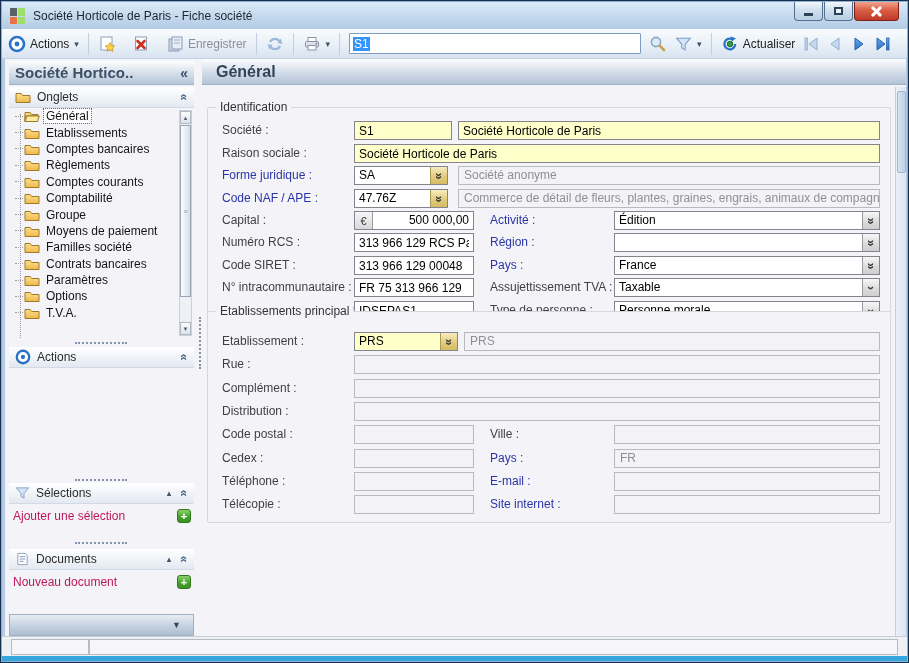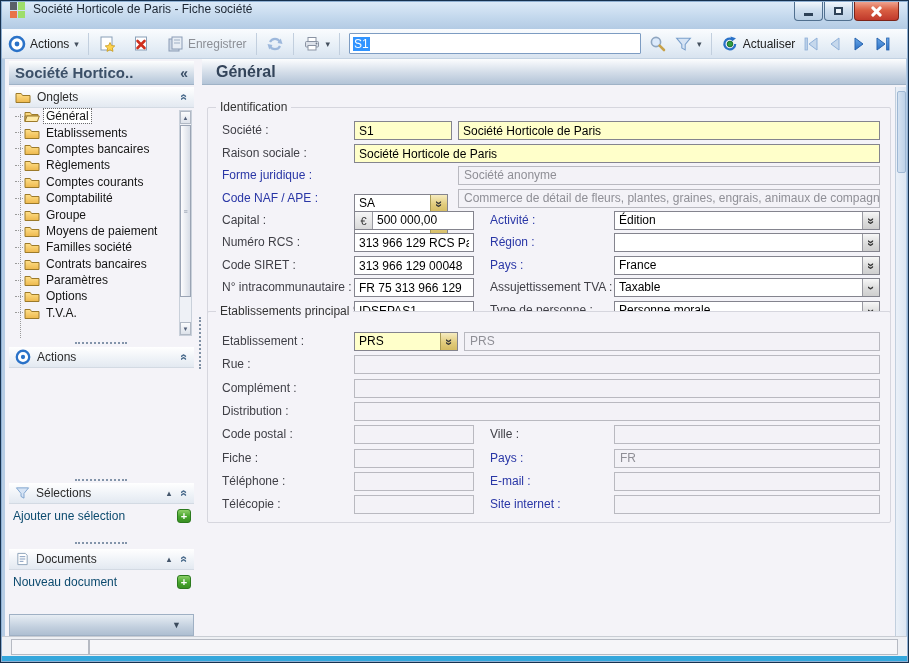--- a/index.html
+++ b/index.html
@@ -4,21 +4,21 @@
 <style>
   * { margin:0; padding:0; box-sizing:border-box; }
   body { font-family:"Liberation Sans", sans-serif; font-size:12px; background:#555; }
   .window { position:relative; width:909px; height:663px; background:#b6cce4;
             border:1px solid #16314f; overflow:hidden;
             box-shadow: inset 0 0 0 1px #8fb0d3; }
 
   
   .titlebar { position:absolute; top:1px; left:1px; right:1px; height:27px;
               background:linear-gradient(#dceaf8, #c2d7ec 60%, #b3cbe4);
-              display:flex; align-items:flex-start; padding-left:8px; }
+              display:flex; align-items:center; padding-left:8px; }
   .appicon { width:16px; height:16px; display:grid; grid-template-columns:7px 7px; grid-template-rows:8px 7px; gap:1px; margin-right:7px; }
   .appicon i { display:block; }
   .title-text { color:#1c2633; font-size:12px; }
   .winbtns { position:absolute; top:0; right:8px; display:flex; }
   .wbtn { height:19px; width:29px; border:1px solid #51708f; border-top:none;
           border-radius:0 0 4px 4px; background:linear-gradient(#f2f7fc,#cfdfef 45%,#b9cfe4);
           display:flex; align-items:center; justify-content:center; margin-left:1px; cursor:default; }
   .wbtn.close { width:45px; background:linear-gradient(#f0a38e,#d95f43 45%,#c0392b); border-color:#7c2418; }
   .g-min { width:9px; height:3px; background:#2e4257; margin-top:6px; }
   .g-max { width:9px; height:8px; border:2px solid #2e4257; background:#eef5fb; }
@@ -67,21 +67,21 @@
   .titem .ic { margin-right:4px; flex:none; }
   .tlabel { color:#151515; padding:0 2px; white-space:nowrap; }
   .titem.selected .tlabel { background:#fff; outline:1px dotted #6b6b6b; }
   .treescroll { position:absolute; left:174px; top:51px; width:13px; height:226px; background:#eef1f6; border:1px solid #c9d0da; }
   .sarrow { position:absolute; left:0; width:11px; height:13px; background:linear-gradient(#fbfcfd,#dde2ea); border:1px solid #b0b8c4;
             display:flex; align-items:center; justify-content:center; font-size:6px; color:#53617a; }
   .sthumb { position:absolute; left:0; top:14px; width:11px; height:172px; background:linear-gradient(90deg,#fdfdfe,#d7dde6); border:1px solid #9aa4b4;
             display:flex; align-items:center; justify-content:center; color:#8c96a8; font-size:7px; letter-spacing:0; }
   .dotsep { position:absolute; left:70px; width:52px; border-top:2px dotted #8394aa; }
   .linkrow { position:absolute; left:8px; width:178px; display:flex; align-items:center; }
-  .link { color:#0c4a6e; flex:1; }
+  .link { color:#be185d; flex:1; }
   .plusbtn { width:14px; height:14px; border:1px solid #2c7a1e; border-radius:3px;
              background:linear-gradient(#8ed069,#46a52c 55%,#3a8f24);
              color:#fff; font-weight:bold; font-size:11px; line-height:12px; text-align:center; }
   .sb-bottom { position:absolute; left:4px; top:555px; width:185px; height:22px;
                background:linear-gradient(#e7edf4,#c2cfde 60%,#aebfd2); border:1px solid #9fb0c4;
                display:flex; align-items:center; justify-content:flex-end; padding-right:12px; color:#3a4a5c; font-size:9px; }
 
   
   .main-header { position:absolute; left:0; top:0; width:704px; height:26px;
                  background:linear-gradient(#fcfdfe,#d2dce8 55%,#b3c4d7);
@@ -111,24 +111,24 @@
   .combo .cval { flex:1; padding:1px 4px; overflow:hidden; white-space:nowrap; }
   .combo.yellow .cval { background:#ffffca; }
   .cbtn { width:17px; border-left:1px solid #9a9aa2; display:flex; align-items:center; justify-content:center; }
   .cbtn.gold { background:linear-gradient(#f6ecc0,#e2cc7d 55%,#d5bc62); border-left-color:#a99b55; }
   .cbtn.gray { background:linear-gradient(#f7f7f7,#dcdcdc 55%,#cfcfcf); }
   .chev-dd { display:inline-block; transform:rotate(90deg); font-weight:bold; font-size:12px; color:#3a3a3a; line-height:10px; }
   .chev-sd { display:inline-block; transform:rotate(90deg); font-weight:bold; font-size:12px; color:#3a3a3a; line-height:10px; }
   .capital { display:flex; padding:0; }
   .eurobtn { width:18px; border-right:1px solid #9a9aa2; background:linear-gradient(#f6f6f6,#d9d9d9); 
              display:flex; align-items:center; justify-content:center; font-size:11px; color:#333; }
-  .capval { flex:1; padding:1px 4px; }
+  .capval { flex:1; text-align:right; padding:1px 4px; }
 
   .fA { left:146px; }
-  .w120 { width:120px; } .w98 { width:98px; } .w94 { width:94px;margin-top:28px; } .w104 { width:104px; } .w526 { width:526px; }
+  .w120 { width:120px; } .w98 { width:98px; } .w94 { width:94px; } .w104 { width:104px; } .w526 { width:526px; }
   .fB { left:250px; width:422px; }
   .fB2 { left:256px; width:416px; }
   .fR { left:406px; width:266px; }
 
   
   .statusbar { position:absolute; left:1px; right:1px; bottom:6px; height:20px; background:#eef0f4; border-top:1px solid #c9cdd4; }
   .scell { position:absolute; top:2px; height:16px; background:#f6f6f9; border:1px solid #b6bac3; }
   .c1 { left:9px; width:78px; }
   .c2 { left:87px; right:9px; }
   .accent { position:absolute; left:1px; right:1px; bottom:1px; height:5px; background:#35a7dc; }
@@ -611,21 +611,21 @@
 
         <span class="lab lblL" style="top:69px">Complément :</span>
         <div class="dfld fA w526" style="top:67px"></div>
 
         <span class="lab lblL" style="top:92px">Distribution :</span>
         <div class="dfld fA w526" style="top:90px"></div>
 
         <span class="lab lblL" style="top:115px">Code postal :</span>
         <div class="dfld fA w120" style="top:113px"></div>
 
-        <span class="lab lblL" style="top:139px">Fiche :</span>
+        <span class="lab lblL" style="top:139px">Cedex :</span>
         <div class="dfld fA w120" style="top:137px"></div>
 
         <span class="lab lblL" style="top:162px">Téléphone :</span>
         <div class="dfld fA w120" style="top:160px"></div>
 
         <span class="lab lblL" style="top:185px">Télécopie :</span>
         <div class="dfld fA w120" style="top:183px"></div>
 
         <span class="lab lblR" style="top:115px">Ville :</span>
         <div class="dfld fR" style="top:113px"></div>

